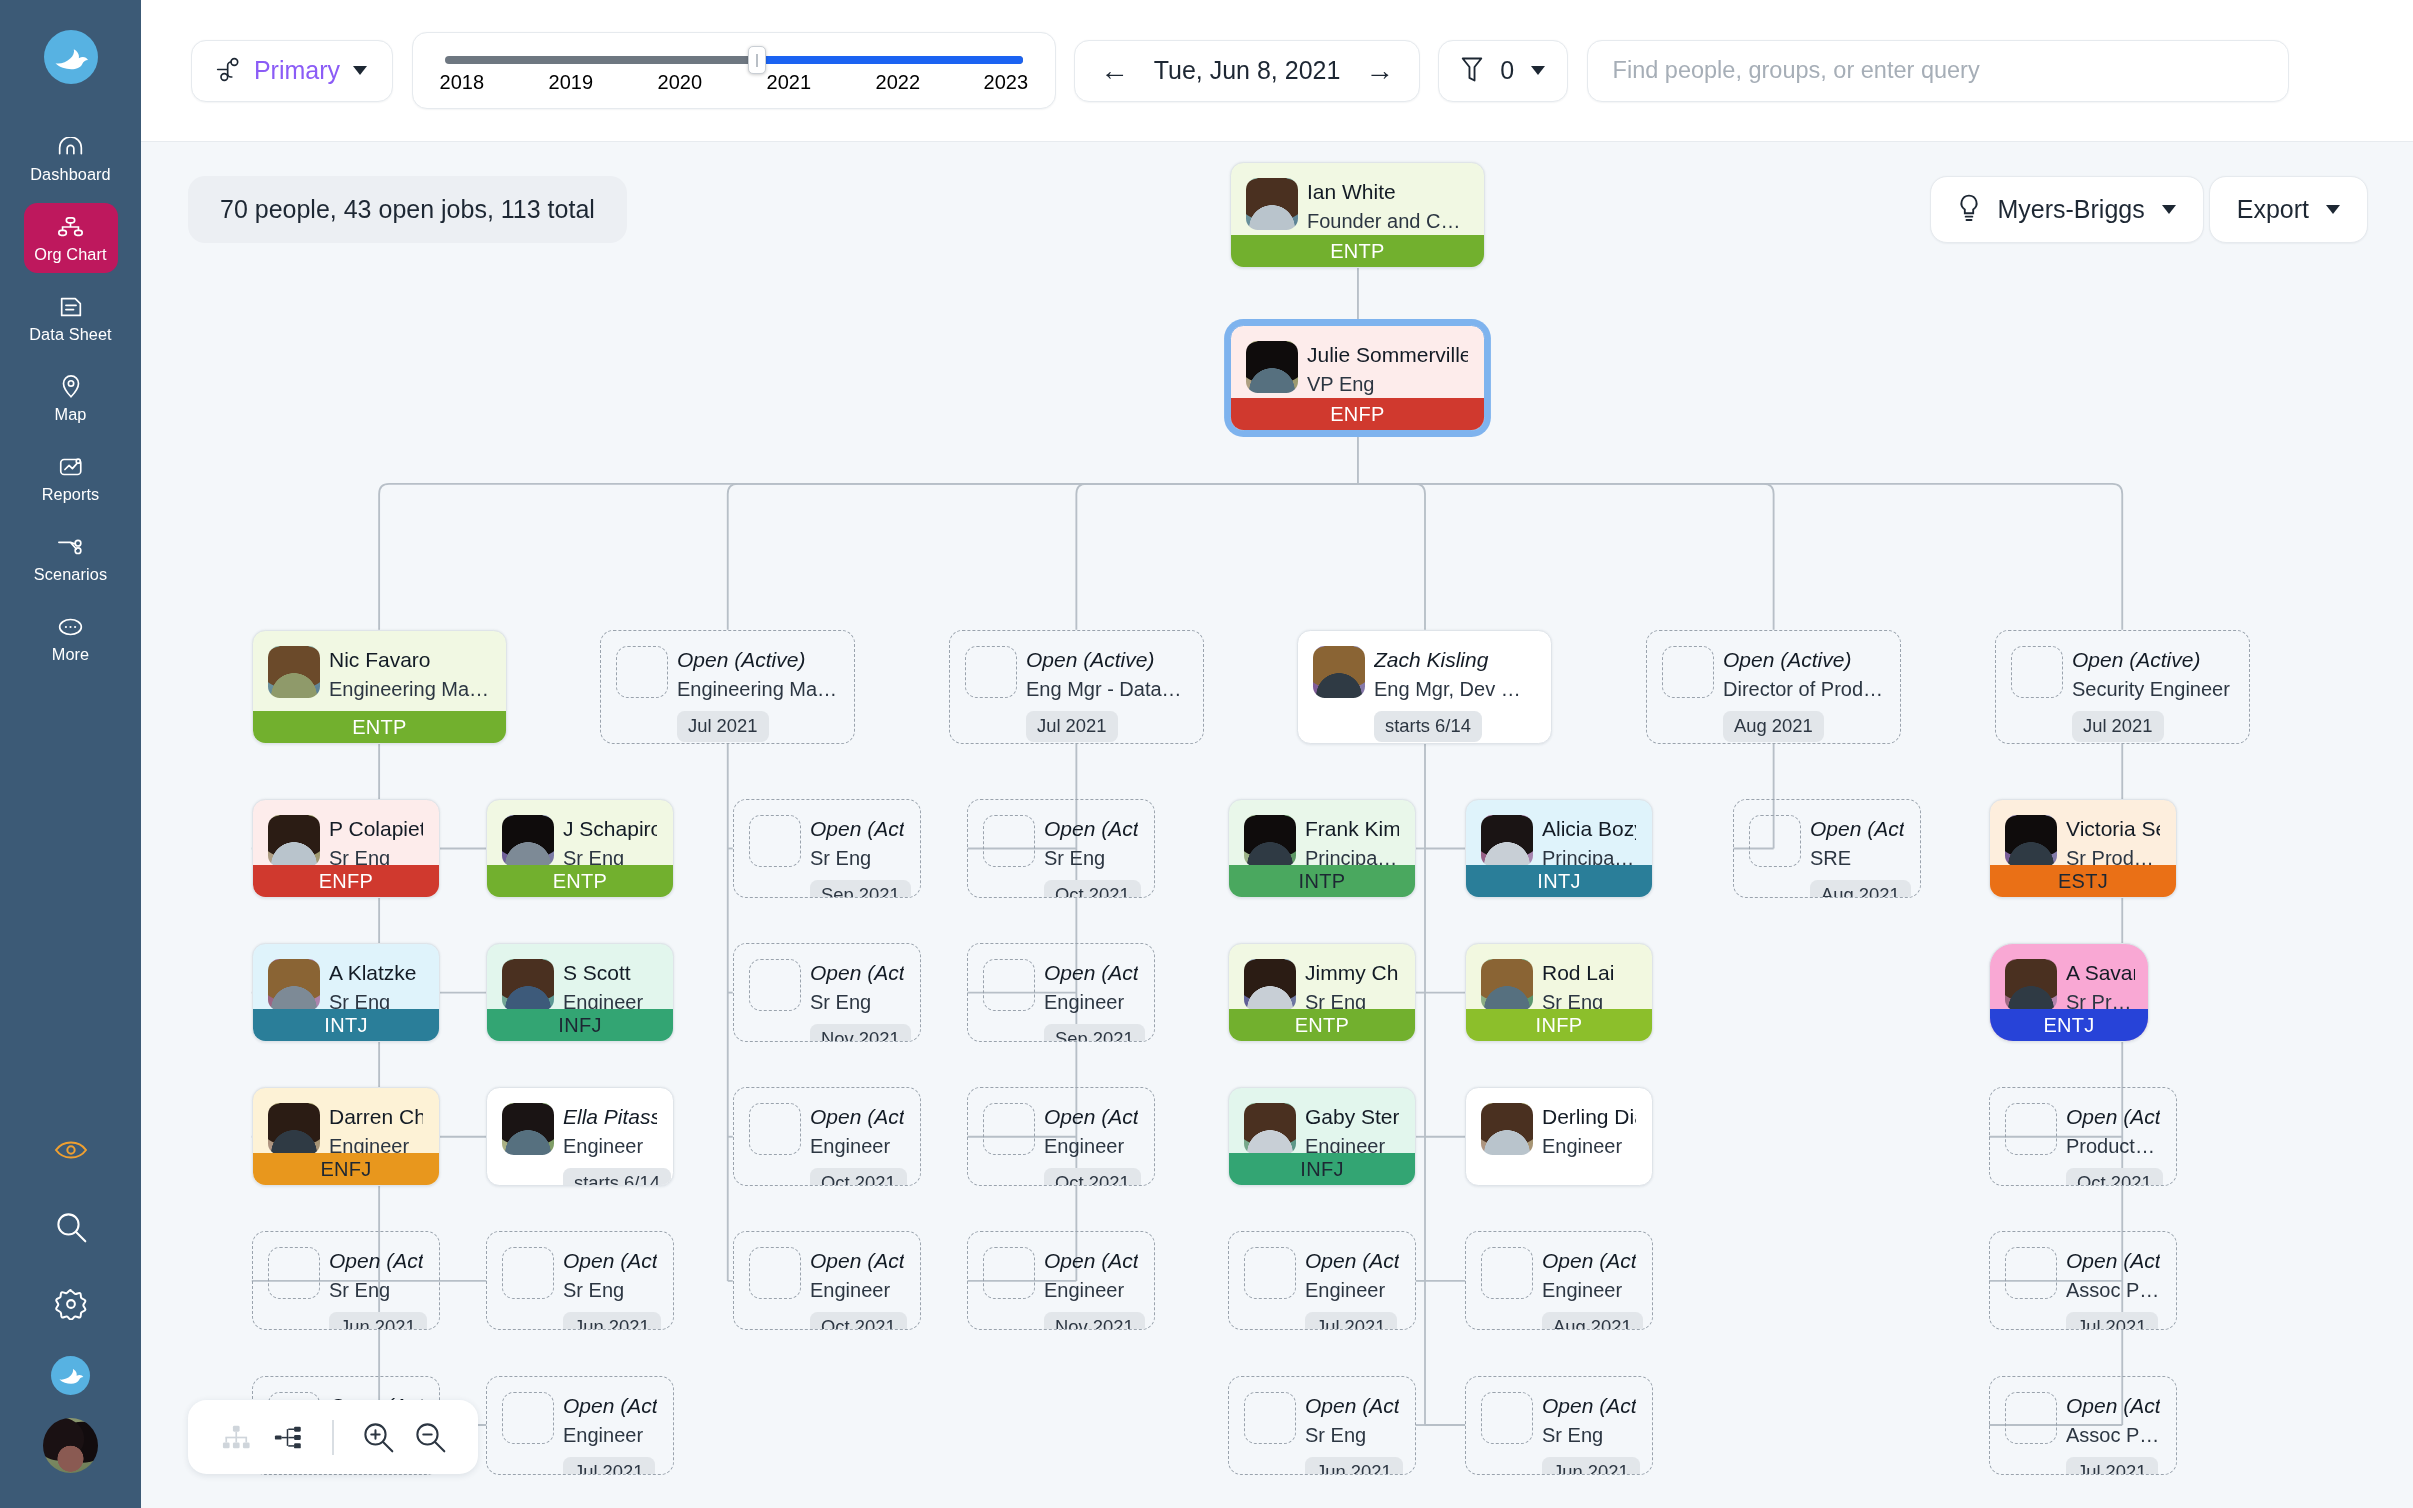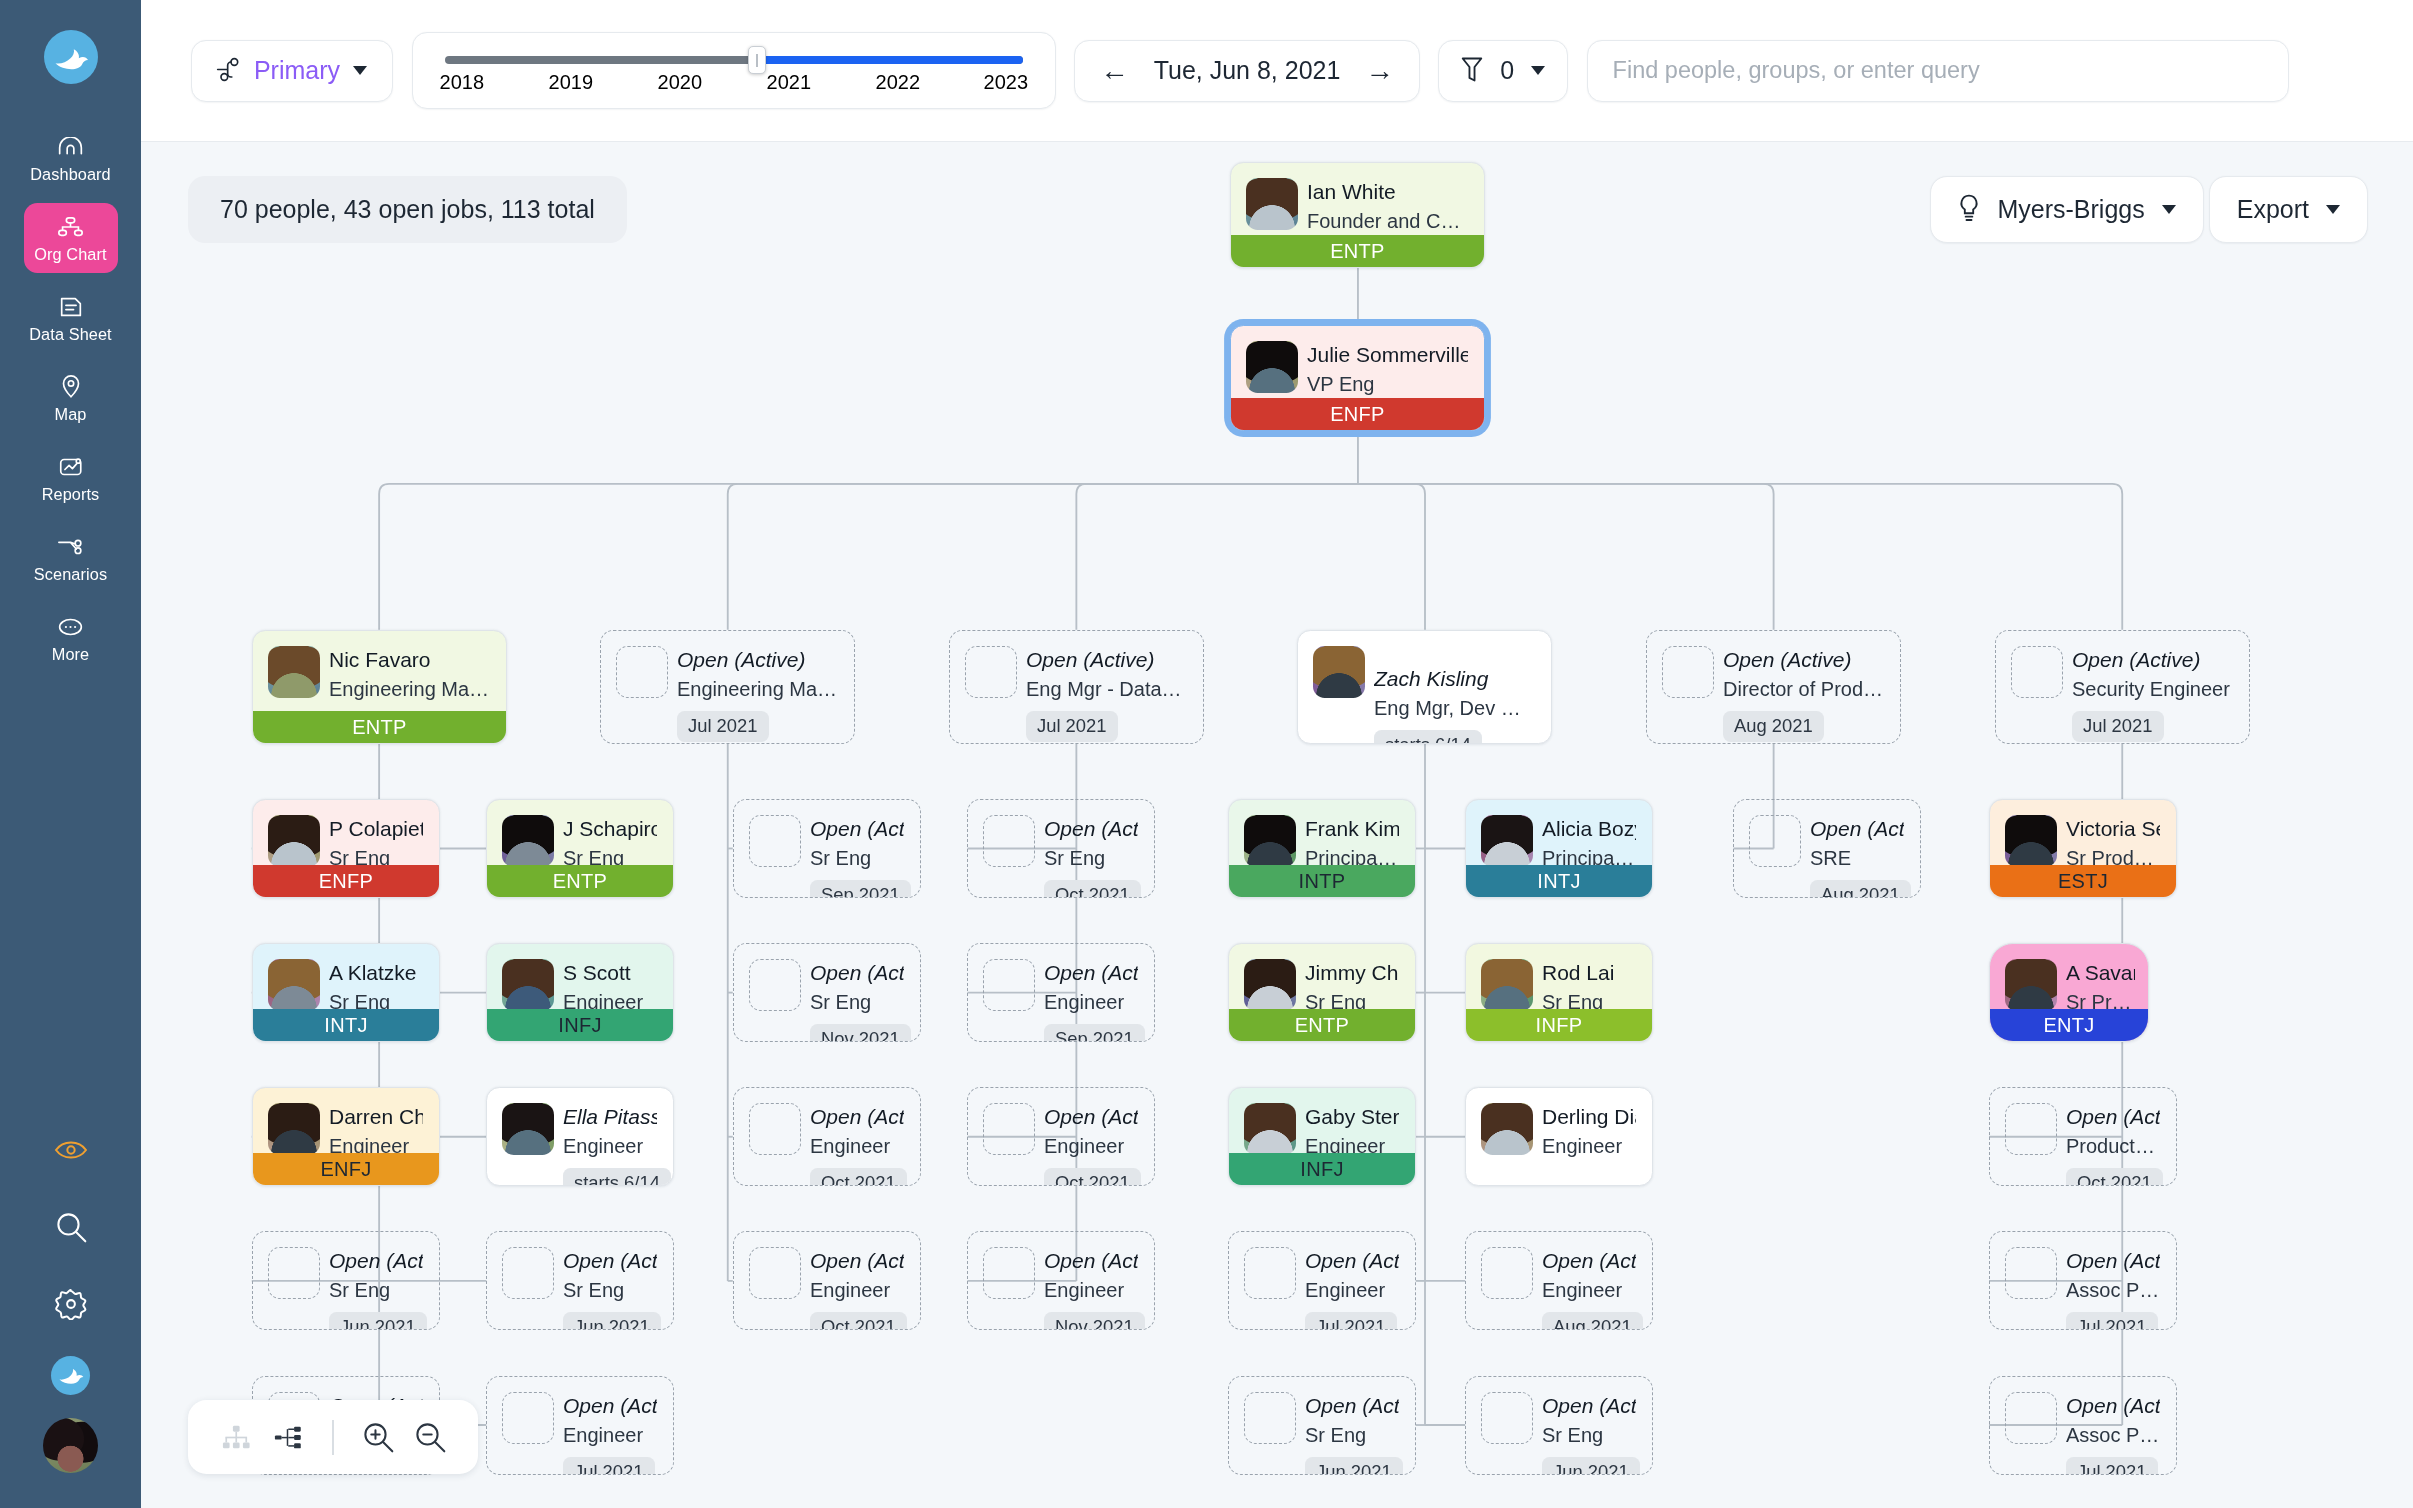--- a/index.html
+++ b/index.html
@@ -18,21 +18,21 @@
   .logo-badge{
     width:54px;height:54px;border-radius:50%;background:#57b2e2;
     margin-top:30px;display:flex;align-items:center;justify-content:center;
   }
   .nav-list{ margin-top:39px; width:100%; display:flex; flex-direction:column; align-items:center; }
   .nav-item{
     width:94px; padding:11px 0 9.2px; border-radius:13.4px;
     display:flex;flex-direction:column;align-items:center;gap:5.9px; margin-bottom:10px;
     cursor:pointer;
   }
-  .nav-item.active{ background:#ec4899; }
+  .nav-item.active{ background:#be185d; }
   .nav-label{ color:#fff; font-size:16.3px; letter-spacing:0.1px; }
   .nav-icon{ width:28.5px;height:25px;display:flex;align-items:center;justify-content:center; }
   .nav-icon svg{ display:block; }
   .sb-bottom{ position:absolute; left:0; bottom:0; width:141px; display:flex; flex-direction:column; align-items:center; }
   .sb-btn{ width:50px;height:50px;display:flex;align-items:center;justify-content:center;margin-bottom:27px;cursor:pointer; }
   .sb-logo2{ width:39px;height:39px;border-radius:50%;background:#57b2e2;display:flex;align-items:center;justify-content:center;margin-bottom:23.5px;cursor:pointer; }
   .sb-avatar{
     width:55px;height:55px;border-radius:50%;margin-bottom:35px;cursor:pointer;overflow:hidden;
     background:
       radial-gradient(circle at 50% 74%, #8a5a52 0 26%, transparent 27%),
@@ -423,21 +423,21 @@
       </div>
       <div class="card person" style="left: 1156px; top: 488px; width: 255px; height: 114px;">
         <div class="card-body">
           <div class="avatar" style="background:
      radial-gradient(circle at 50% 96%, #2f3a44 0 40%, transparent 41%),
      radial-gradient(ellipse at 31% 40%, #8a6434 0 46%, transparent 48%),
      radial-gradient(ellipse at 69% 40%, #8a6434 0 46%, transparent 48%),
      radial-gradient(ellipse at 50% 30%, #8a6434 0 48%, transparent 50%),
      radial-gradient(circle at 50% 48%, #e5c2a0 0 31%, transparent 33%),
      linear-gradient(239deg, hsl(239,22%,62%), hsl(279,26%,46%));"></div>
-          <div class="txt" style="width: 161px; margin-top: 19px;"><div class="nm italic">Zach Kisling</div><div class="rl">Eng Mgr, Dev Ops</div><div class="datechip">starts 6/14</div></div>
+          <div class="txt" style="width: 161px;"><div class="nm italic">Zach Kisling</div><div class="rl">Eng Mgr, Dev Ops</div><div class="datechip">starts 6/14</div></div>
         </div>
       </div>
       <div class="card open" style="left: 1505px; top: 488px; width: 255px; height: 114px;">
         <div class="card-body">
           <div class="avatar"></div>
           <div class="txt" style="width: 161px;"><div class="nm italic">Open (Active)</div><div class="rl">Director of Product</div><div class="datechip">Aug 2021</div></div>
         </div>
       </div>
       <div class="card open" style="left: 1854px; top: 488px; width: 255px; height: 114px;">
         <div class="card-body">

